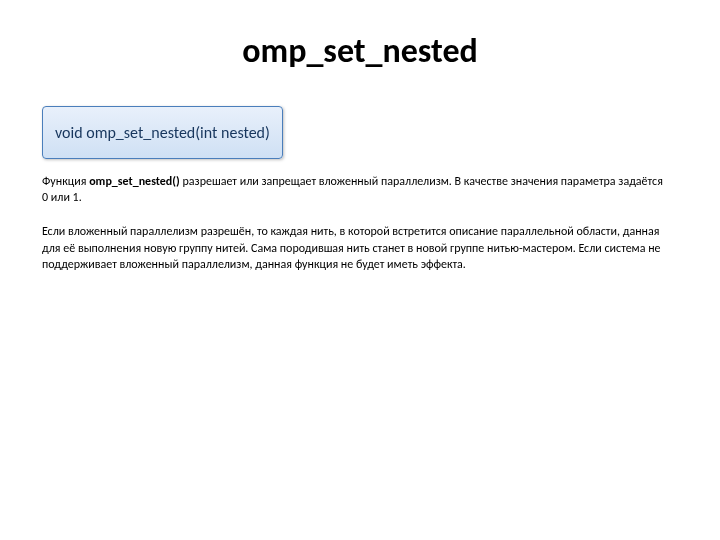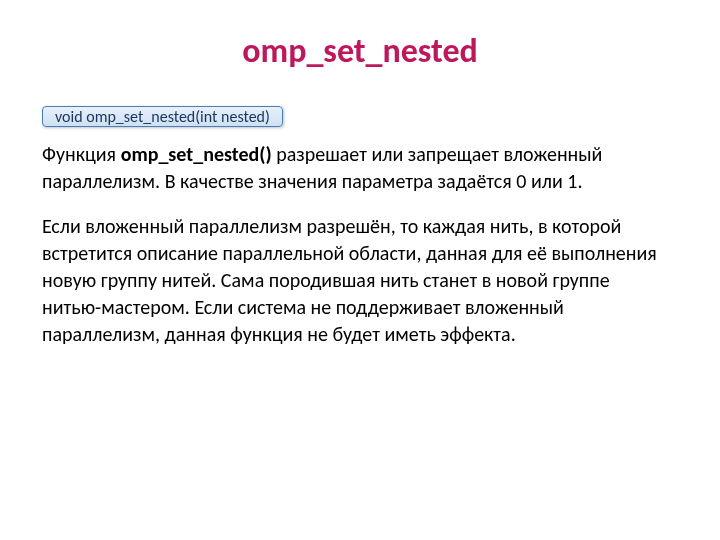--- a/index.html
+++ b/index.html
@@ -16,35 +16,35 @@
     width: 720px;
     height: 540px;
     padding: 20px 40px 30px 40px;
     position: relative;
   }
   .title {
     text-align: center;
     font-size: 34px;
     font-weight: bold;
     margin: 10px 0 35px 0;
-    color: #be185d;
+    color: #000000;
   }
   .code-box {
     display: inline-block;
     background: linear-gradient(#e8f0fb, #cfe0f4);
     border: 1px solid #4a7ebb;
     border-radius: 4px;
-    padding: 0 12px;
+    padding: 16px 12px;
     font-size: 16px;
     color: #17365d;
     box-shadow: 1px 1px 3px rgba(0,0,0,0.25);
     margin-bottom: 14px;
   }
   .para {
-    font-size: 20px;
+    font-size: 12px;
     line-height: 1.35;
     color: #000;
     margin: 0 12px 18px 0;
   }
   .bold {
     font-weight: bold;
   }
   .content {
     margin-left: 2px;
   }

